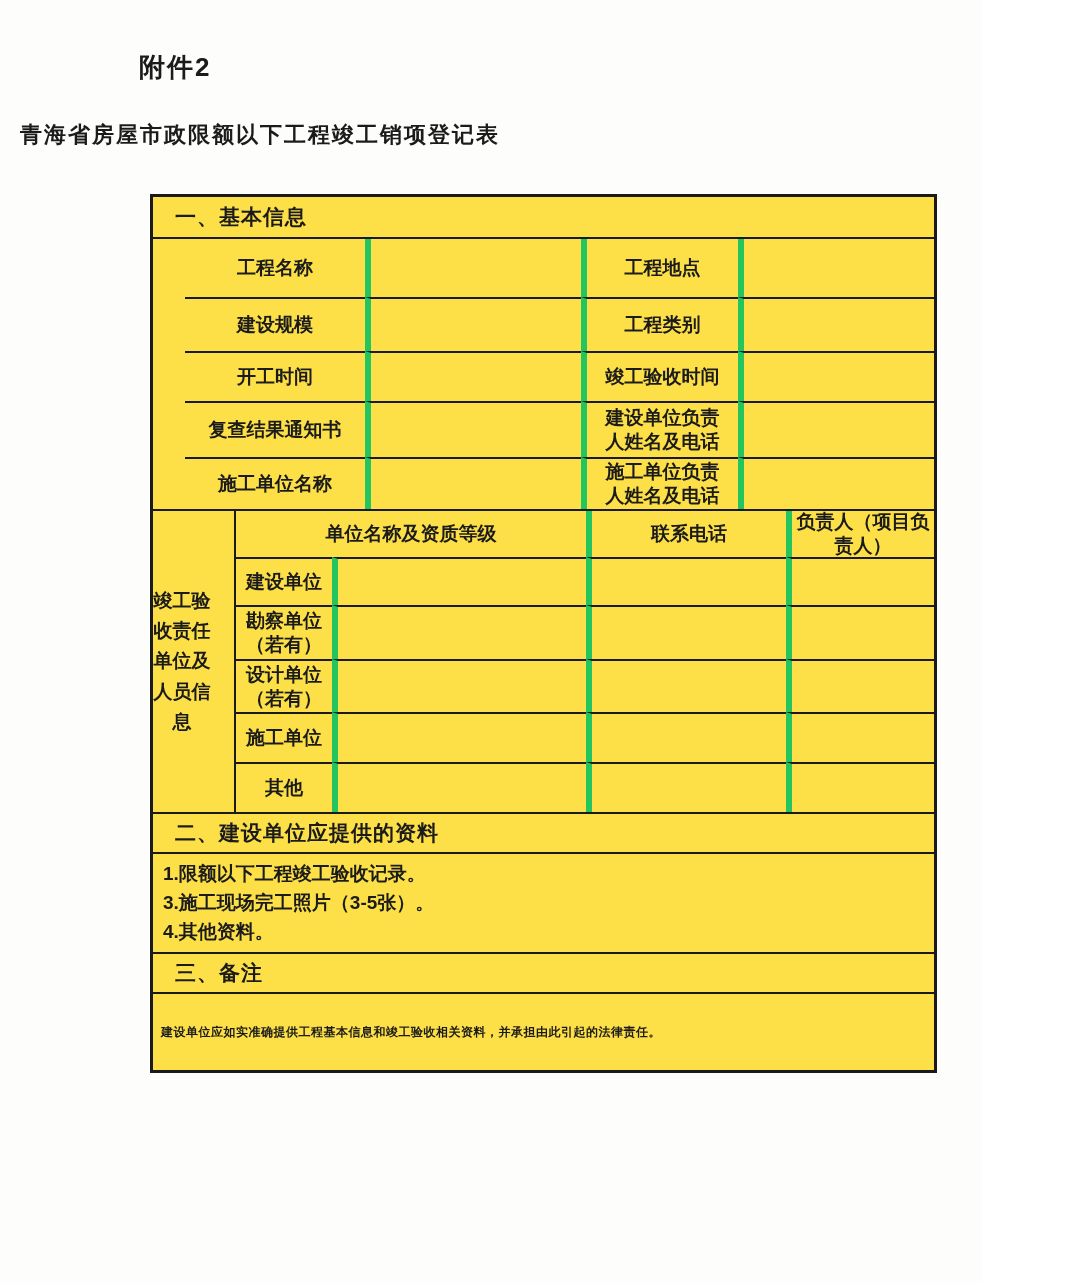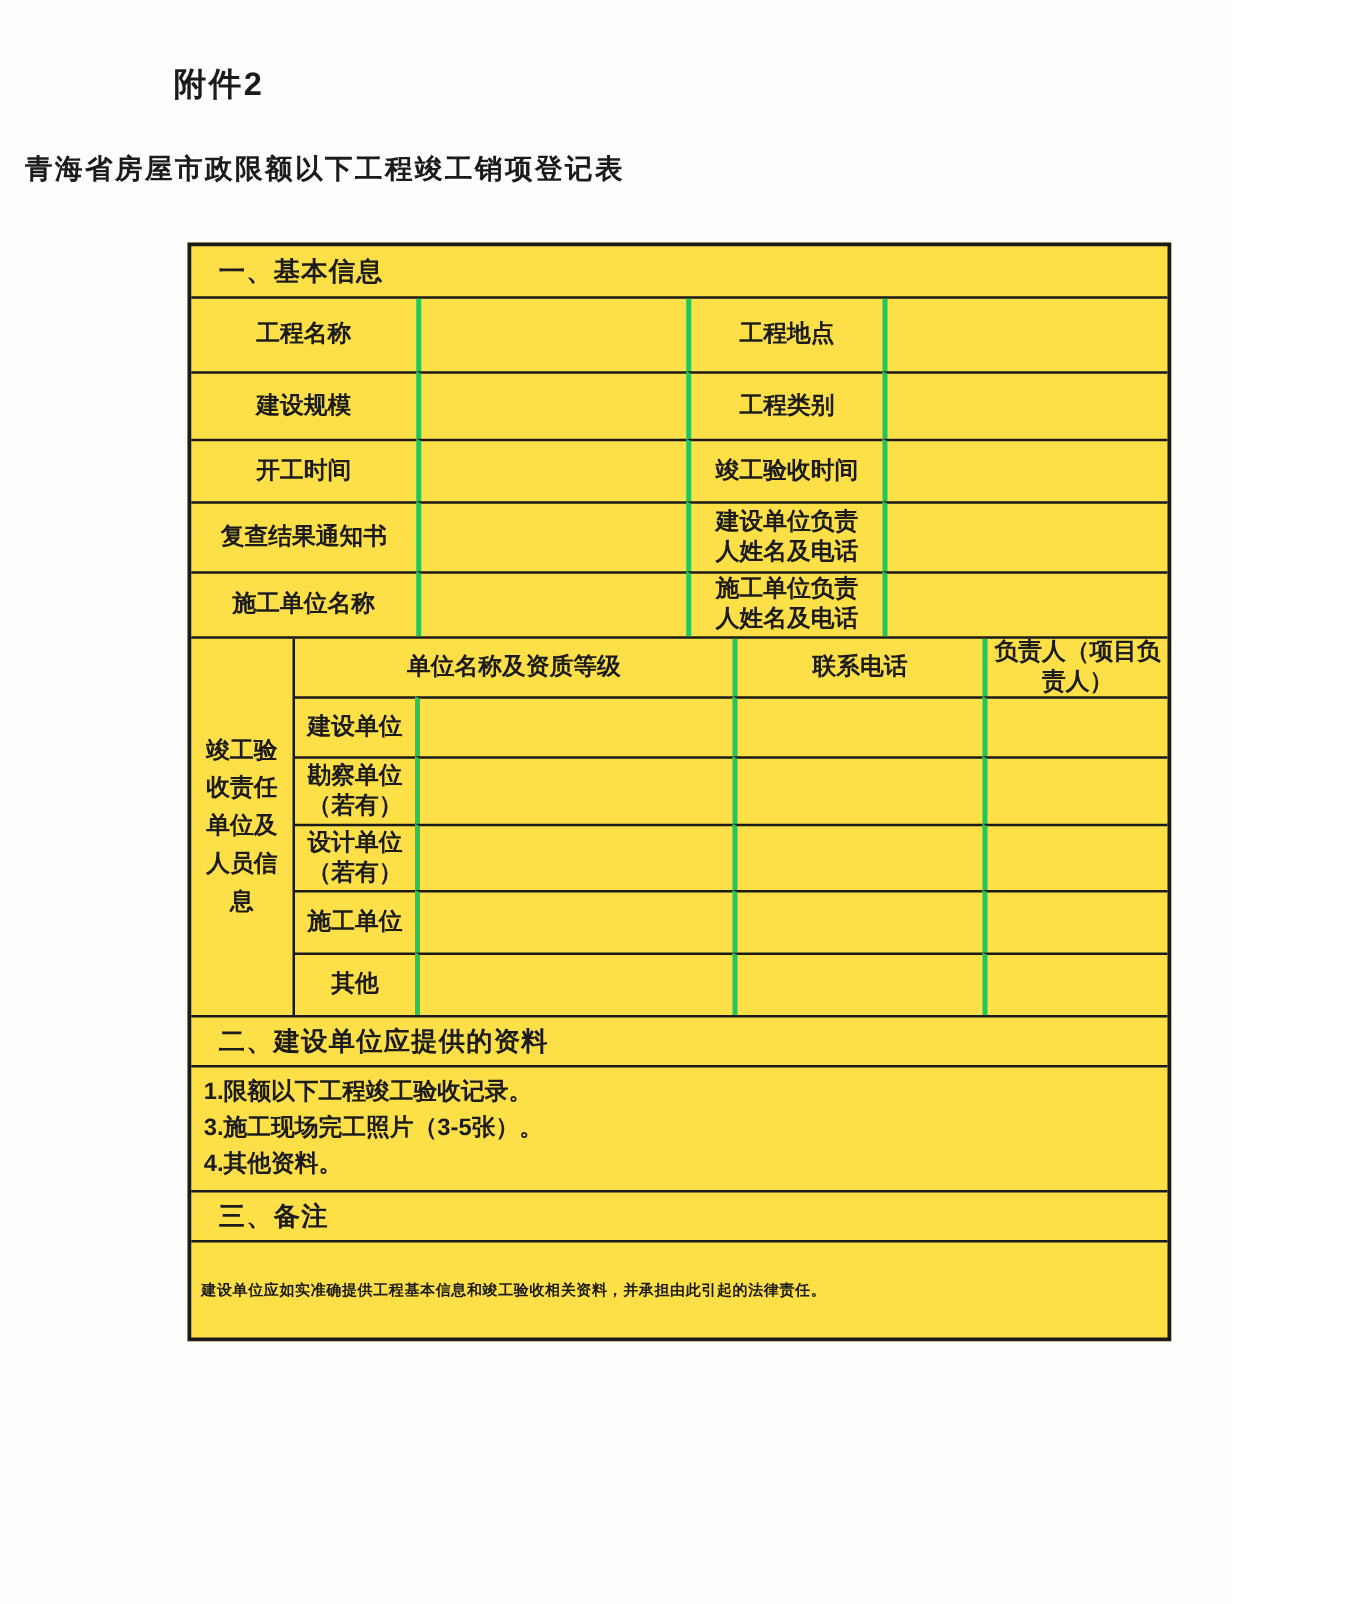--- a/index.html
+++ b/index.html
@@ -22,34 +22,35 @@
     padding-left:22px; font-size:21px; letter-spacing:1px;
     box-sizing:border-box;
   }
   .bb { border-bottom:2px solid #1a1a1a; }
   .btp { border-top:2px solid #1a1a1a; }
 
   .grid1 {
     display:grid;
     grid-template-columns:180px 216px 157px auto;
     grid-template-rows:58px 54px 50px 56px 52px;
+    margin-left:32px;
   }
   .cell {
     display:flex; align-items:center; justify-content:center;
     text-align:center; font-size:19px; box-sizing:border-box;
     line-height:1.25;
   }
   .cell span { display:inline-block; max-width:132px; }
   .cell span.wide { max-width:160px; }
-  .bl { border-left:4px solid #22c55e;align-items:center; }
+  .bl { border-left:6px solid #22c55e;align-items:center; }
   .bt { border-top:2px solid #1a1a1a; }
 
   .resp { display:flex; }
   .resp-left {
-    width:81px; display:flex; align-items:center; justify-content:center;
+    width:81px; display:flex; align-items:center; justify-content:flex-start;
     box-sizing:border-box;
   }
   .resp-left span {
     display:block; width:58px; font-size:19px; line-height:1.6; text-align:center;
     word-break:break-all;
   }
   .resp-grid {
     flex:1; display:grid;
     grid-template-columns:96px 254px 200px auto;
     grid-template-rows:46px 48px 54px 53px 50px 50px;

